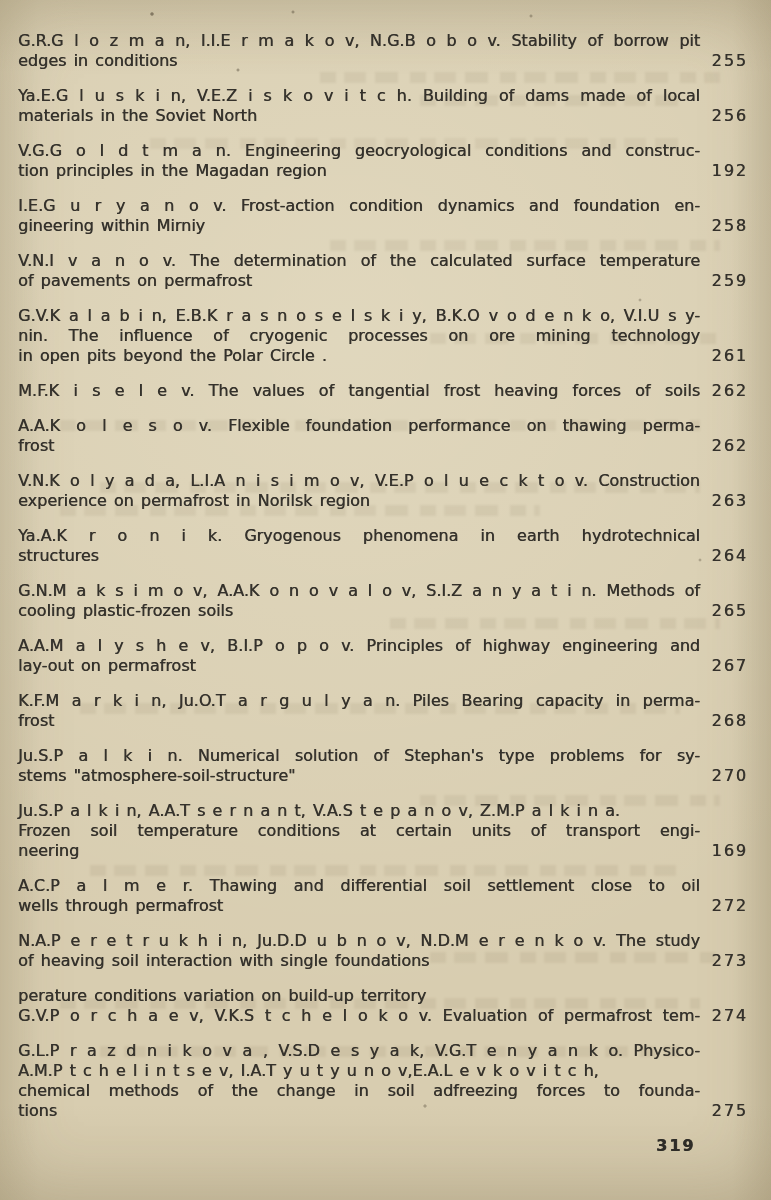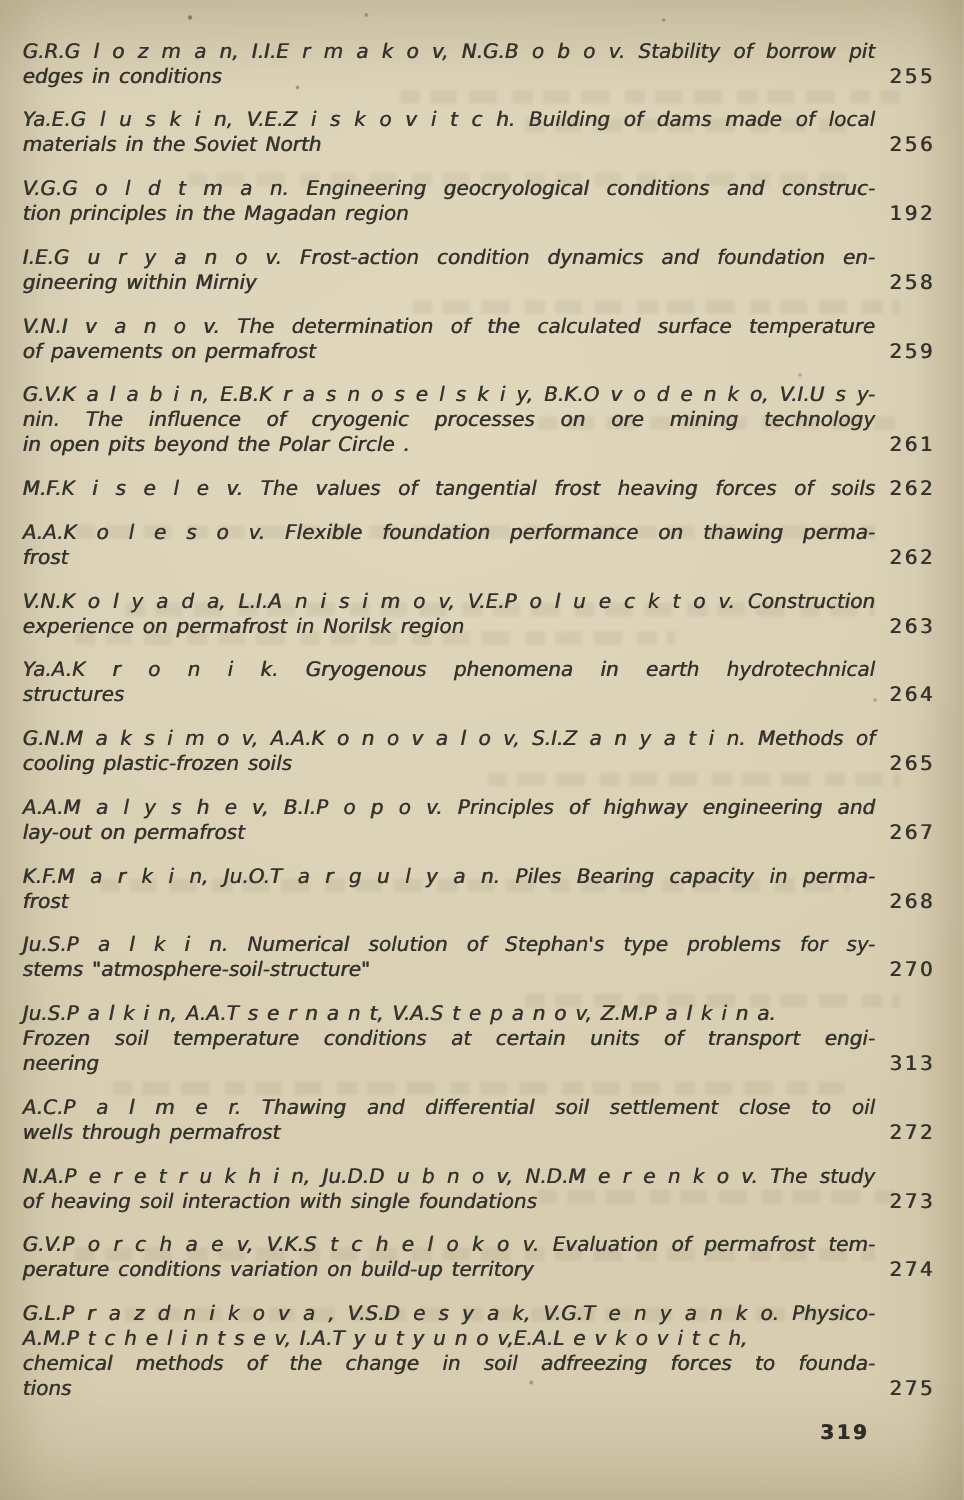--- a/index.html
+++ b/index.html
@@ -34,21 +34,21 @@
       rgba(126,112,82,.55) 55px 78px, transparent 78px 90px);
   }
   .toc{
     position:absolute;left:18px;top:31px;width:730px;
     color:var(--ink,#34312b);
     font-size:16px;line-height:20px;word-spacing:2px;
     text-shadow:0.5px 0 0 rgba(52,49,43,.85);
   }
   .entry{position:relative;padding-right:48px;margin-bottom:15px;}
   .entry:last-child{margin-bottom:0;}
-  .line{min-height:20px;font-style:italic;}
+  .line{min-height:20px;}
   .line.just{text-align:justify;text-align-last:justify;}
   .pnum{position:absolute;right:0;bottom:0;letter-spacing:2px;}
   .footer-num{
     position:absolute;left:656px;top:1136px;
     color:#2e2c27;font-size:16px;font-weight:bold;letter-spacing:2px;
     text-shadow:0.5px 0 0 rgba(46,44,39,.9);
   }
 </style>
 </head>
 <body style="--paper: #d8cdb0; --ink: #34312b;">
@@ -141,35 +141,35 @@
       </div>
       <div class="entry">
         <div class="line just">Ju.S.P a l k i n. Numerical solution of Stephan's type problems for sy-</div>
         <div class="line">stems "atmosphere-soil-structure"</div>
         <span class="pnum">270</span>
       </div>
       <div class="entry">
         <div class="line">Ju.S.P a l k i n, A.A.T s e r n a n t, V.A.S t e p a n o v, Z.M.P a l k i n a.</div>
         <div class="line just">Frozen soil temperature conditions at certain units of transport engi-</div>
         <div class="line">neering</div>
-        <span class="pnum">313</span>
+        <span class="pnum">169</span>
       </div>
       <div class="entry">
         <div class="line just">A.C.P a l m e r. Thawing and differential soil settlement close to oil</div>
         <div class="line">wells through permafrost</div>
         <span class="pnum">272</span>
       </div>
       <div class="entry">
         <div class="line just">N.A.P e r e t r u k h i n, Ju.D.D u b n o v, N.D.M e r e n k o v. The study</div>
         <div class="line">of heaving soil interaction with single foundations</div>
         <span class="pnum">273</span>
       </div>
       <div class="entry">
+        <div class="line">perature conditions variation on build-up territory</div>
         <div class="line just">G.V.P o r c h a e v, V.K.S t c h e l o k o v. Evaluation of permafrost tem-</div>
-        <div class="line">perature conditions variation on build-up territory</div>
         <span class="pnum">274</span>
       </div>
       <div class="entry">
         <div class="line just">G.L.P r a z d n i k o v a , V.S.D e s y a k, V.G.T e n y a n k o. Physico-</div>
         <div class="line">A.M.P t c h e l i n t s e v, I.A.T y u t y u n o v,E.A.L e v k o v i t c h,</div>
         <div class="line just">chemical methods of the change in soil adfreezing forces to founda-</div>
         <div class="line">tions</div>
         <span class="pnum">275</span>
       </div>
     </div>

